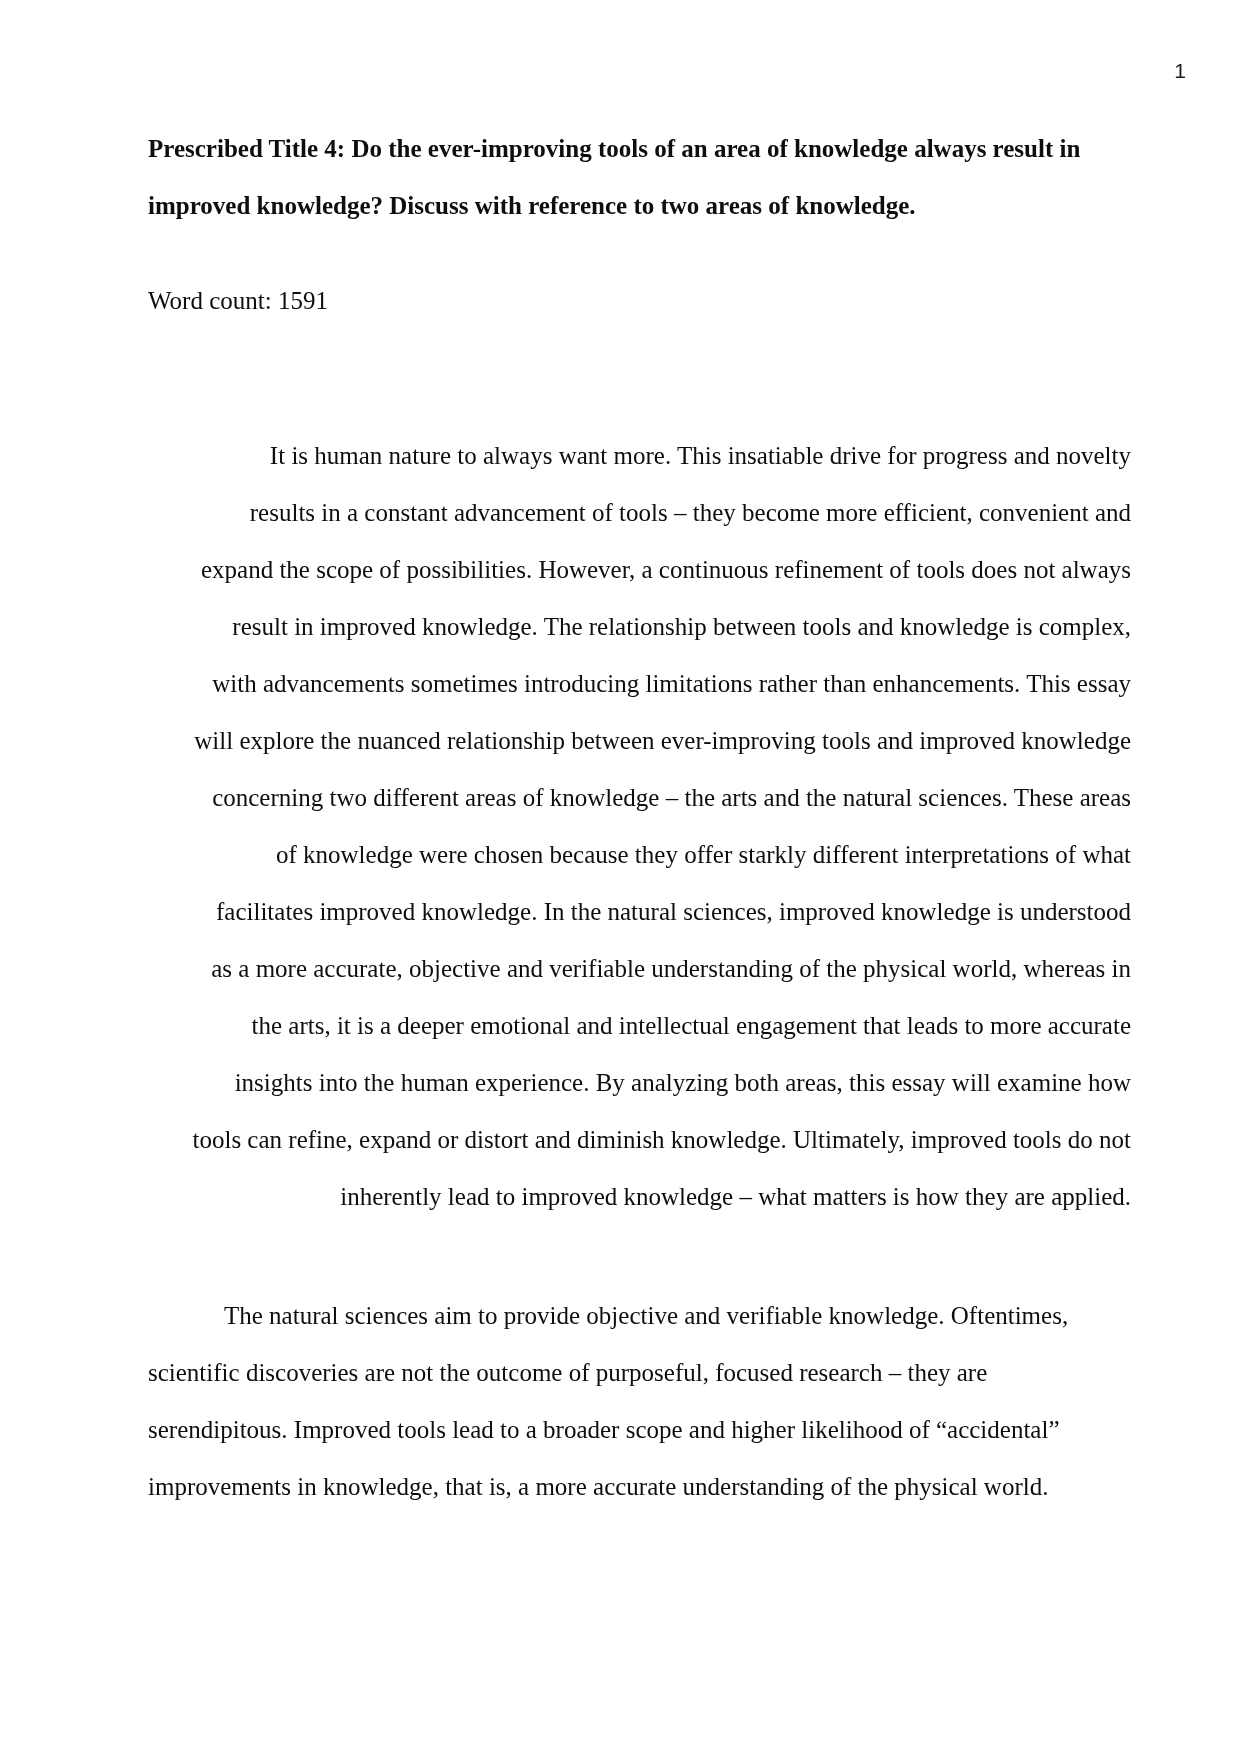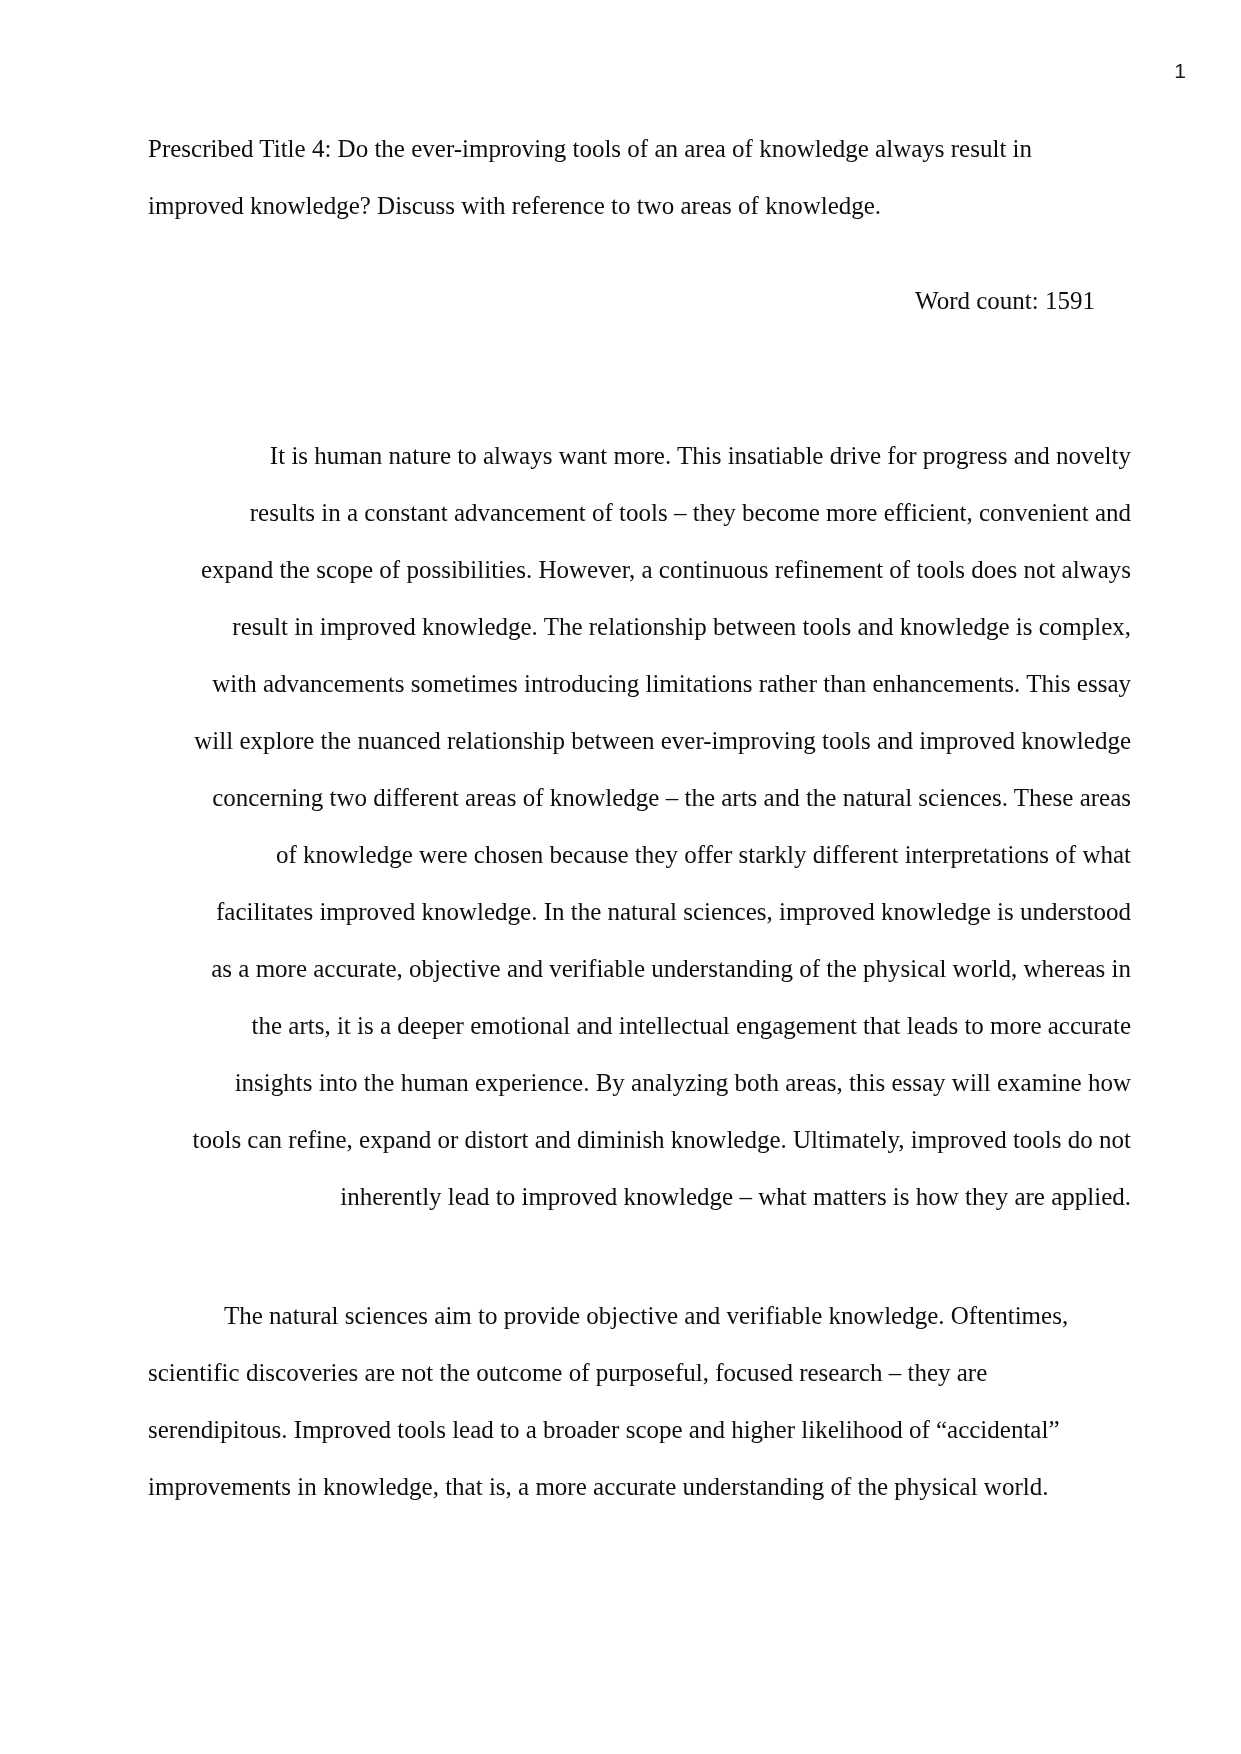--- a/index.html
+++ b/index.html
@@ -29,32 +29,32 @@
     text-align: right;
     font-family: "Liberation Sans", "DejaVu Sans", sans-serif;
     font-size: 21px;
     line-height: 30px;
     color: #1a1a1a;
   }
 
   .essay-title {
     margin-top: 34px;
     font-size: 25px;
-    font-weight: normal;
+    font-weight: bold;
     line-height: 57px;
     white-space: pre-line;
     text-align: left;
   }
 
   .word-count {
     margin-top: 38px;
     padding-right: 36px;
     font-size: 25px;
     line-height: 57px;
-    text-align: right;
+    text-align: left;
   }
 
   .para {
     font-size: 25px;
     line-height: 57px;
     white-space: pre-line;
     text-align: left;
     text-indent: 76px;
   }
 

